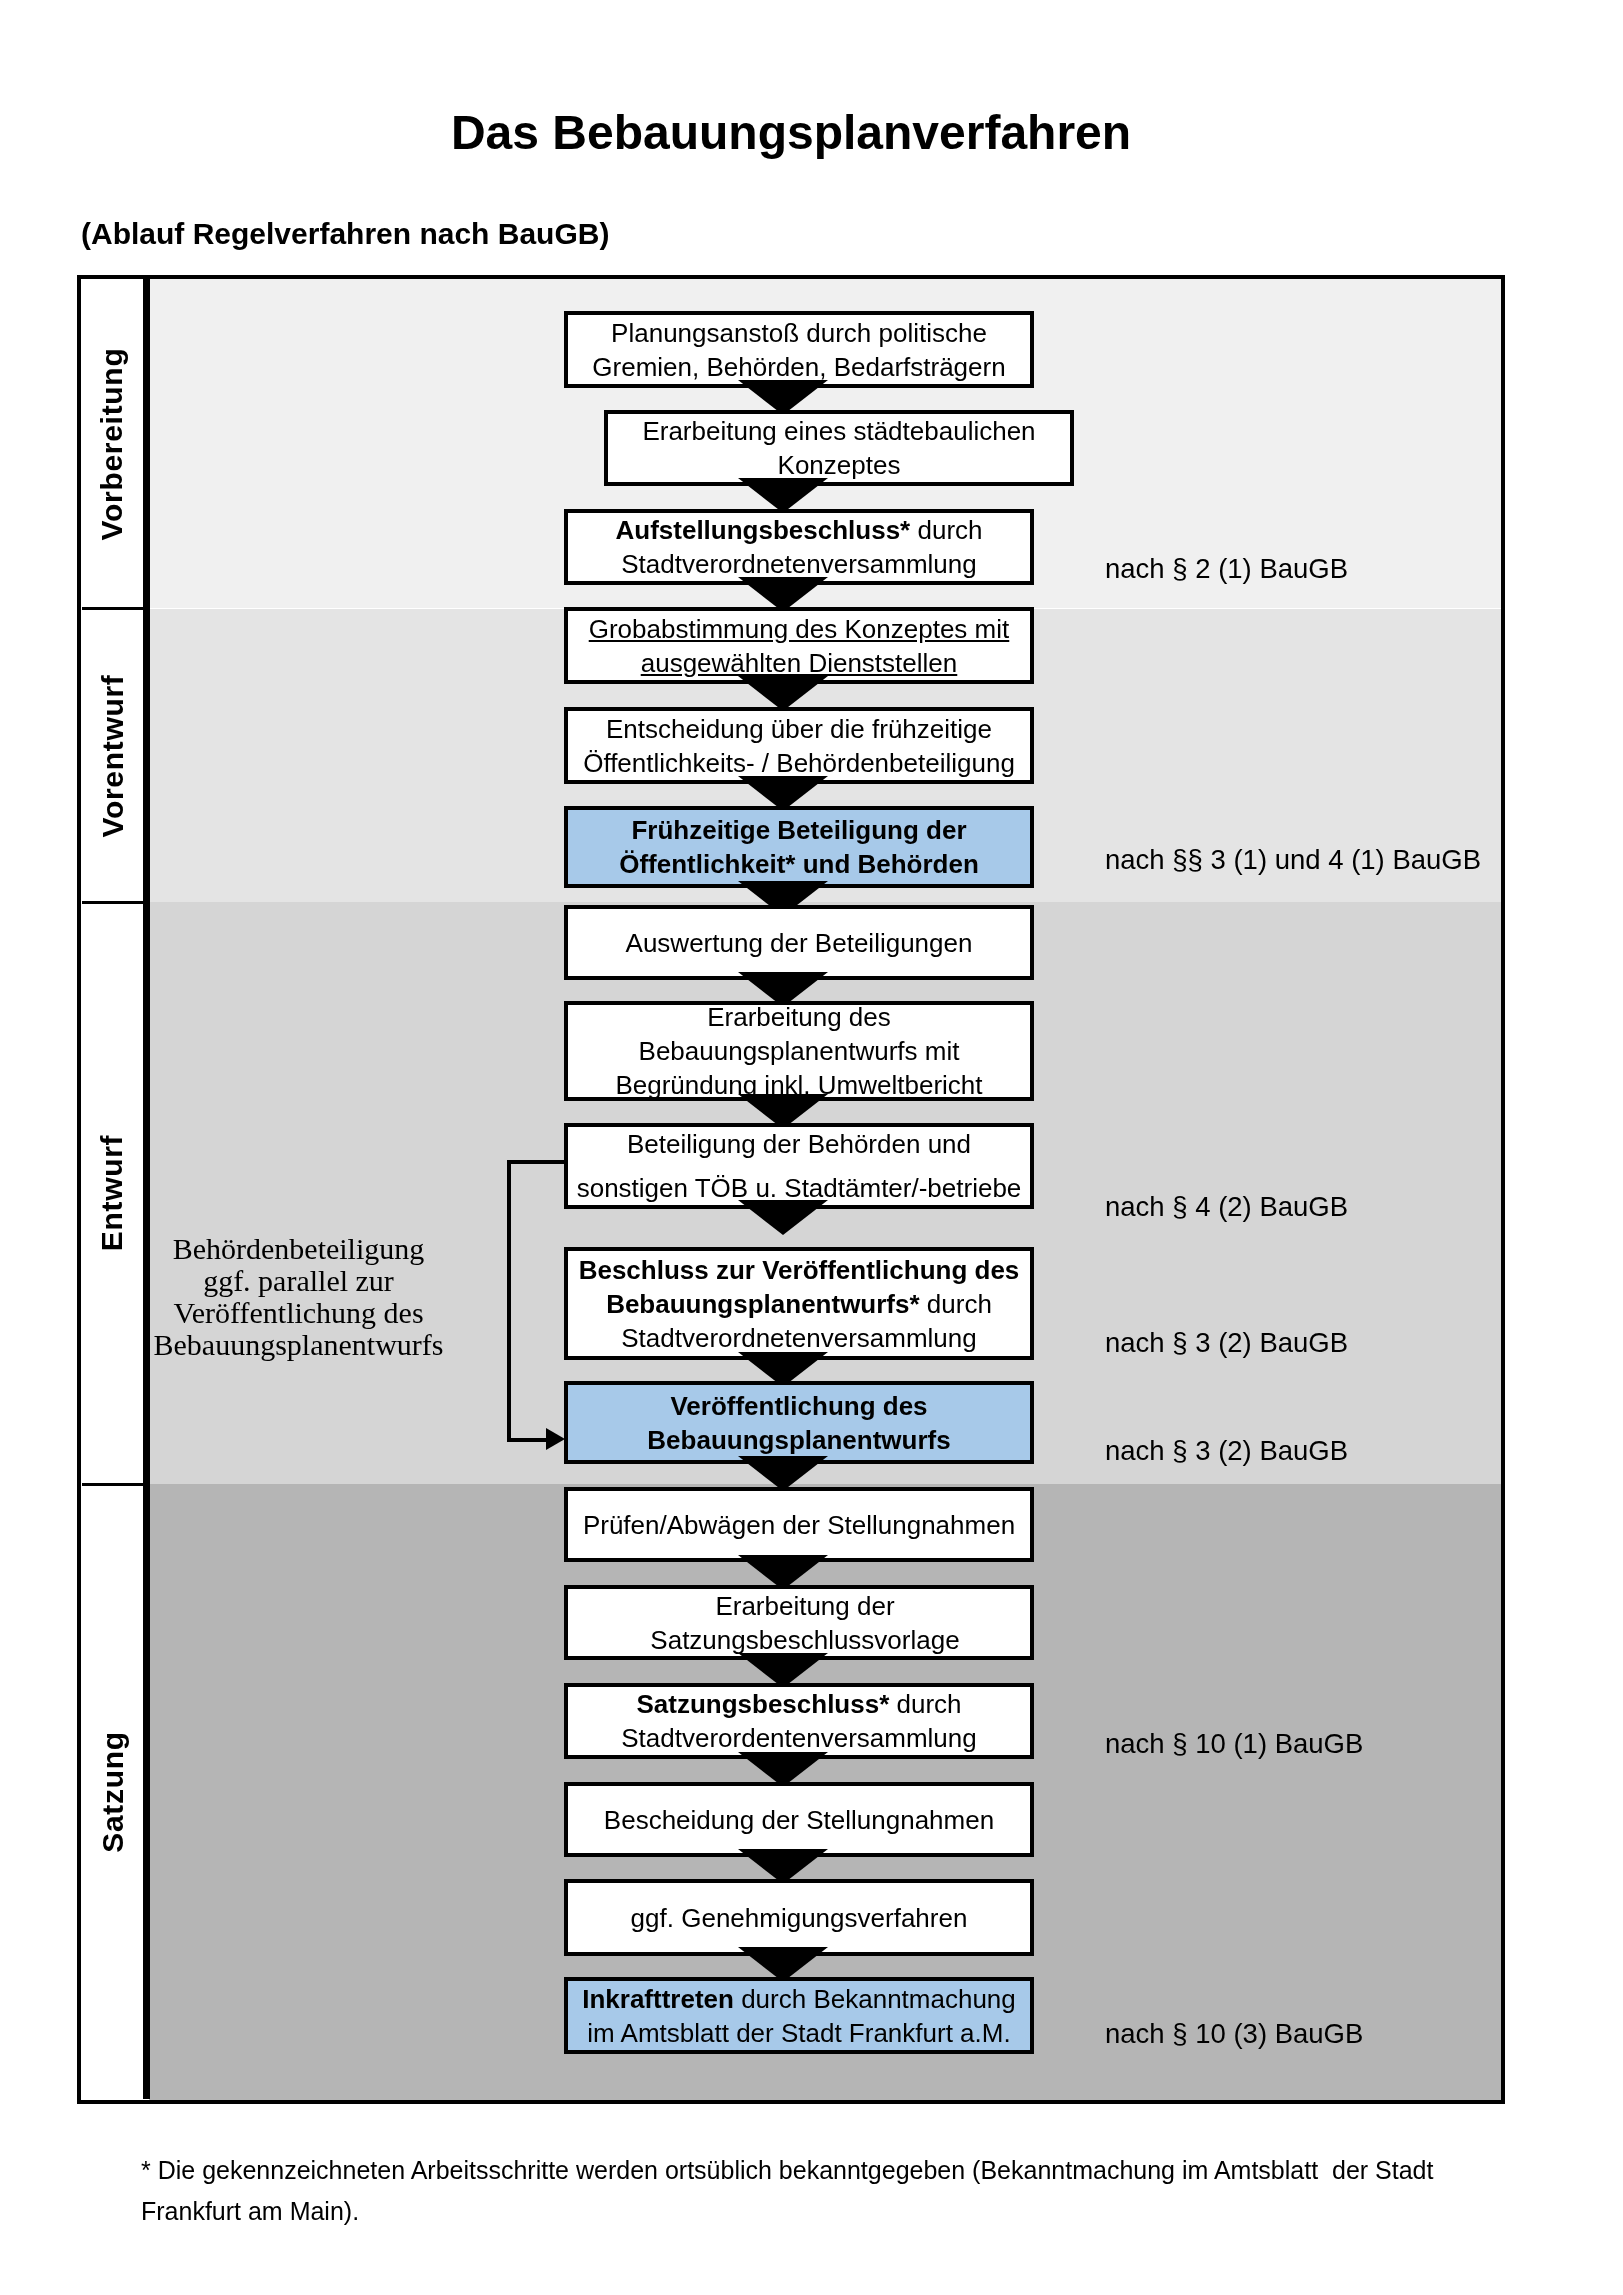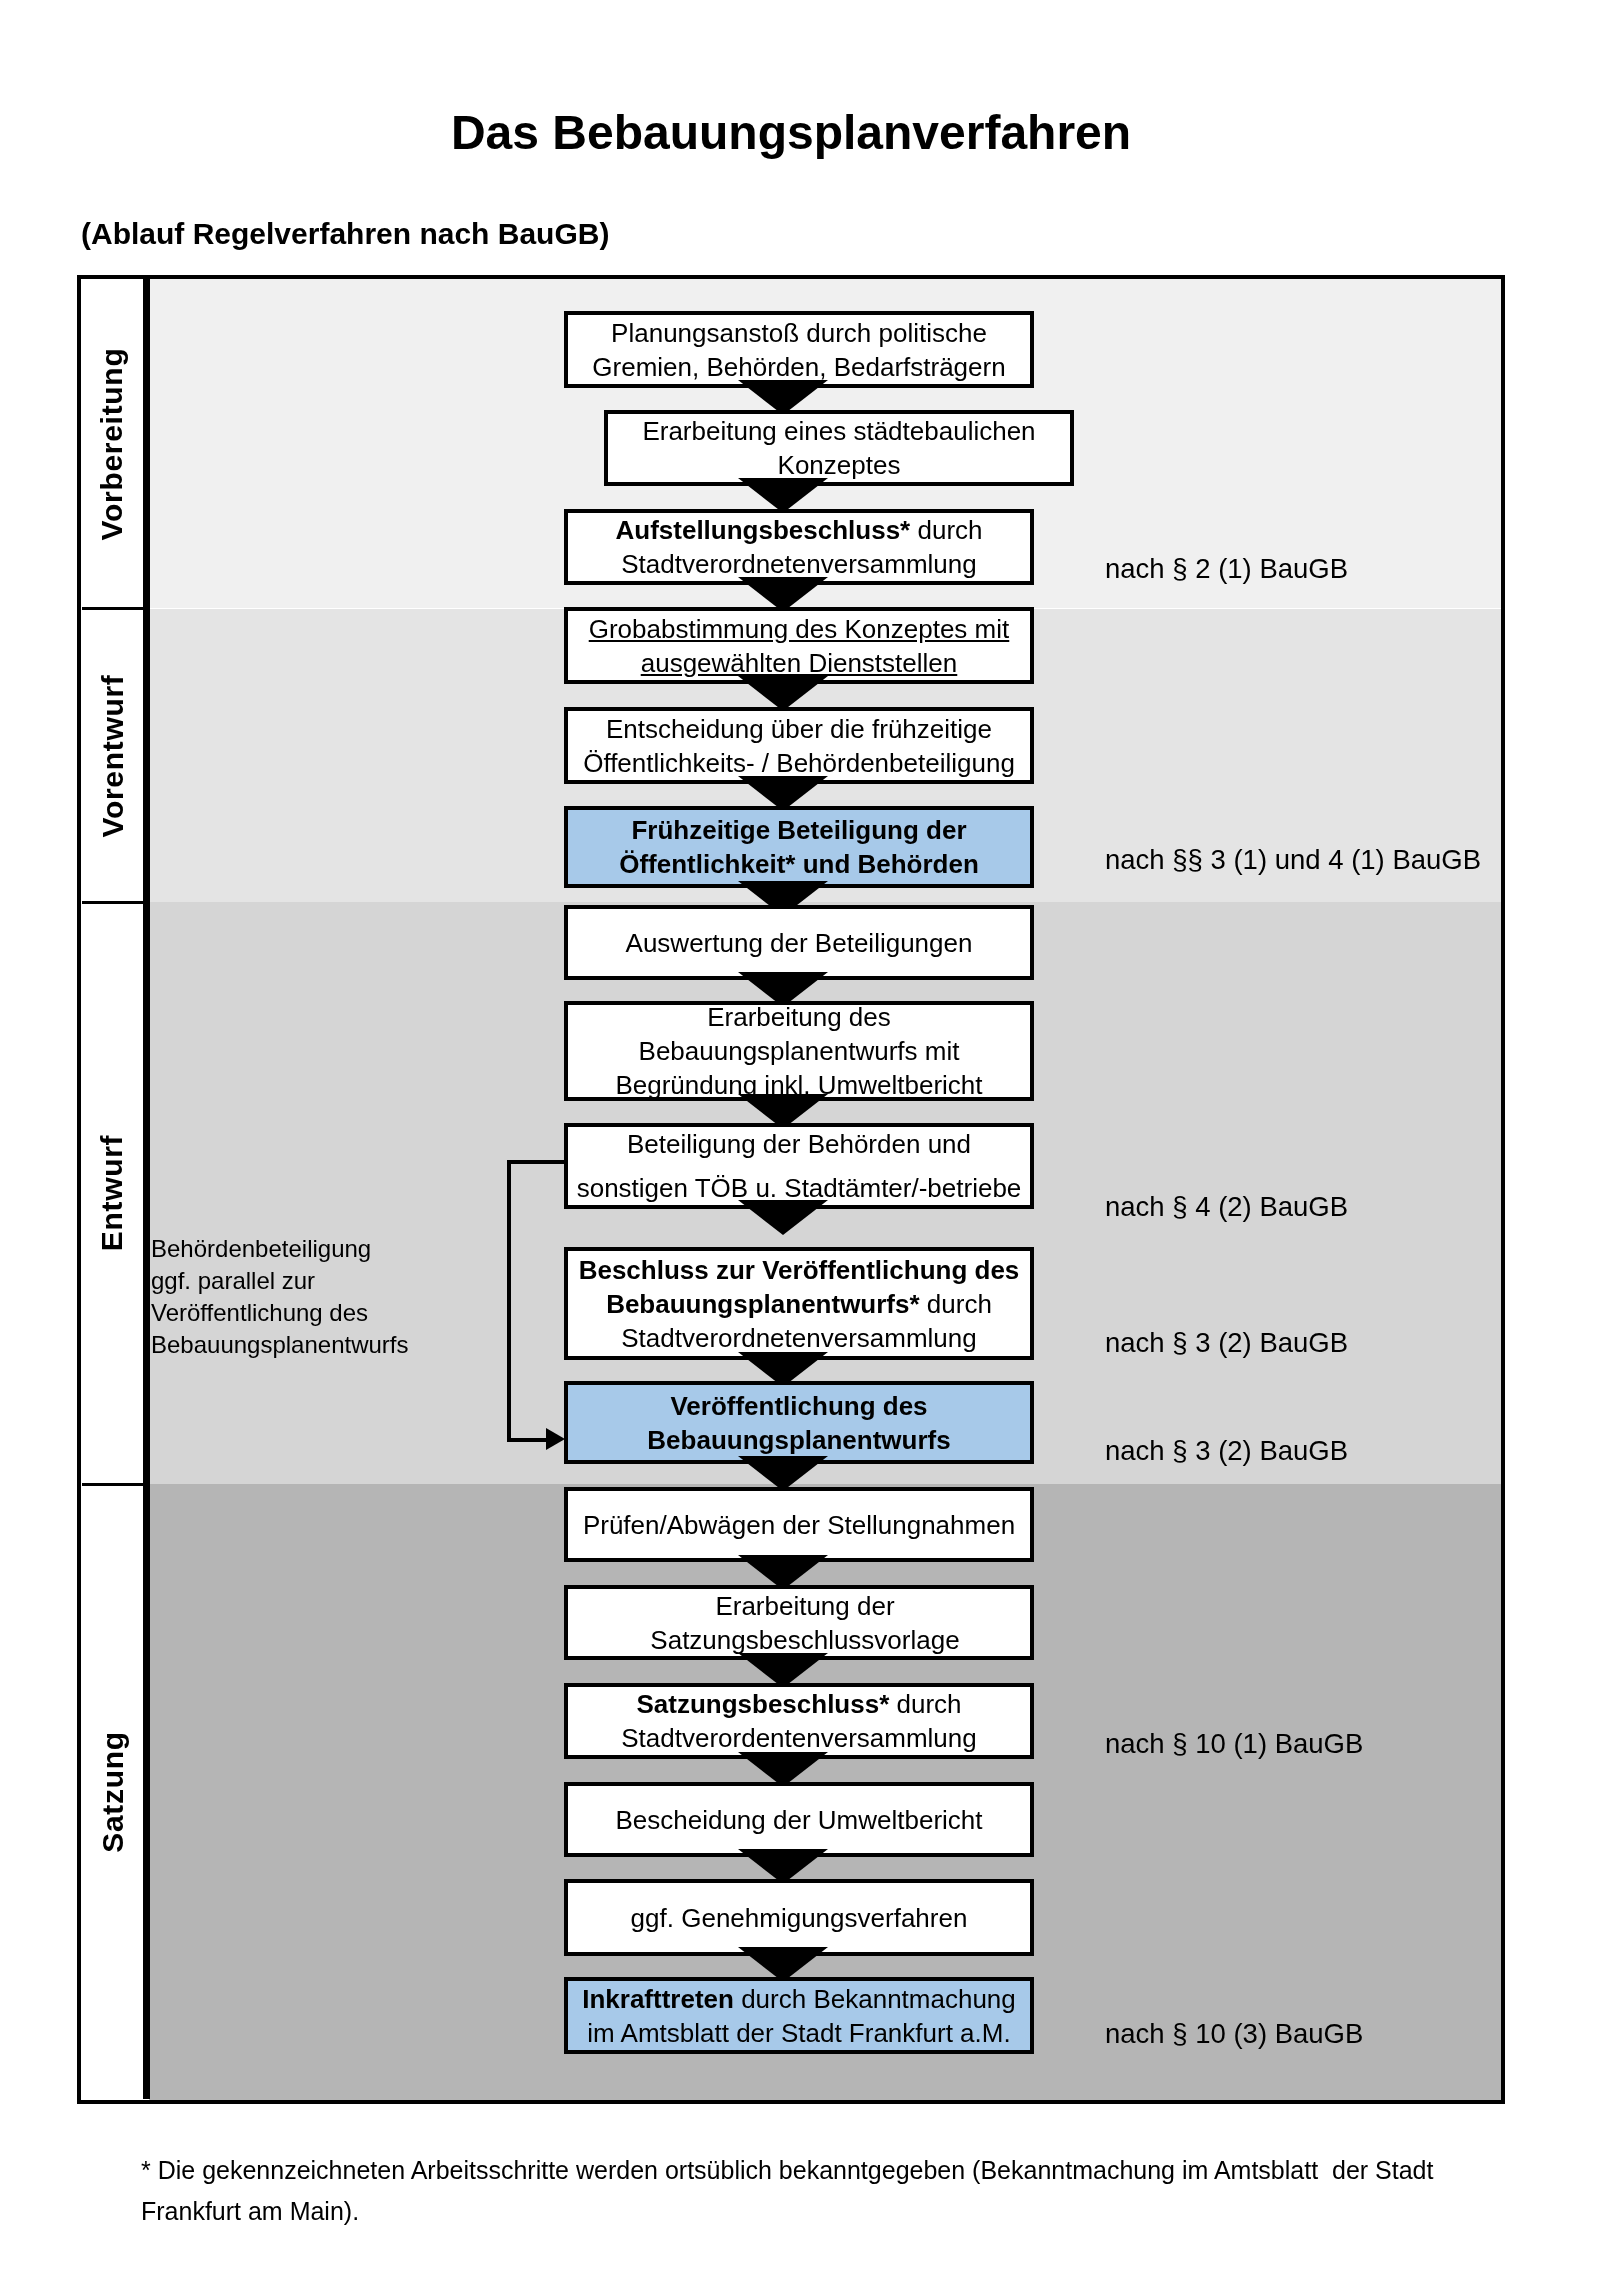--- a/index.html
+++ b/index.html
@@ -97,22 +97,22 @@
   #bracket-arrowhead {
     left: 546px; top: 1428px;
     width: 0; height: 0;
     border-top: 11.8px solid transparent;
     border-bottom: 11.8px solid transparent;
     border-left: 19.6px solid #000;
   }
 
   #side-annotation {
     left: 151px; top: 1233px; width: 295px;
-    text-align: left;
-    font-size: 24px; line-height: 32px;
+    text-align: center;
+    font-size: 30px; line-height: 32px; font-family: Liberation Serif, serif;
   }
 
   #footnote {
     left: 141px; top: 2150px; width: 1368px;
     font-size: 25px; line-height: 41px;
   }
   #footnote .fn-line { white-space: pre; }
 </style>
 </head>
 <body>
@@ -229,21 +229,21 @@
         <div class="line"><span class="seg-r">Satzungsbeschlussvorlage</span></div>
       </div>
       <div class="arrow-down" style="left: 738px; top: 1653px;"></div>
       <div class="step-box" style="top: 1683px; height: 76px;">
         <div class="line"><span class="seg-b">Satzungsbeschluss*</span><span class="seg-r"> durch</span></div>
         <div class="line"><span class="seg-r">Stadtverordentenversammlung</span></div>
       </div>
       <div class="arrow-down" style="left: 738px; top: 1752px;"></div>
       <div class="legal-note" style="top: 1724px;">nach § 10 (1) BauGB</div>
       <div class="step-box" style="top: 1782px; height: 75px;">
-        <div class="line"><span class="seg-r">Bescheidung der Umweltbericht</span></div>
+        <div class="line"><span class="seg-r">Bescheidung der Stellungnahmen</span></div>
       </div>
       <div class="arrow-down" style="left: 738px; top: 1849px;"></div>
       <div class="step-box" style="top: 1879px; height: 77px;">
         <div class="line"><span class="seg-r">ggf. Genehmigungsverfahren</span></div>
       </div>
       <div class="arrow-down" style="left: 738px; top: 1947px;"></div>
       <div class="step-box" style="top: 1977px; height: 77px; background: rgb(167, 201, 233);">
         <div class="line"><span class="seg-b">Inkrafttreten</span><span class="seg-r"> durch Bekanntmachung</span></div>
         <div class="line"><span class="seg-r">im Amtsblatt der Stadt Frankfurt a.M.</span></div>
       </div>

